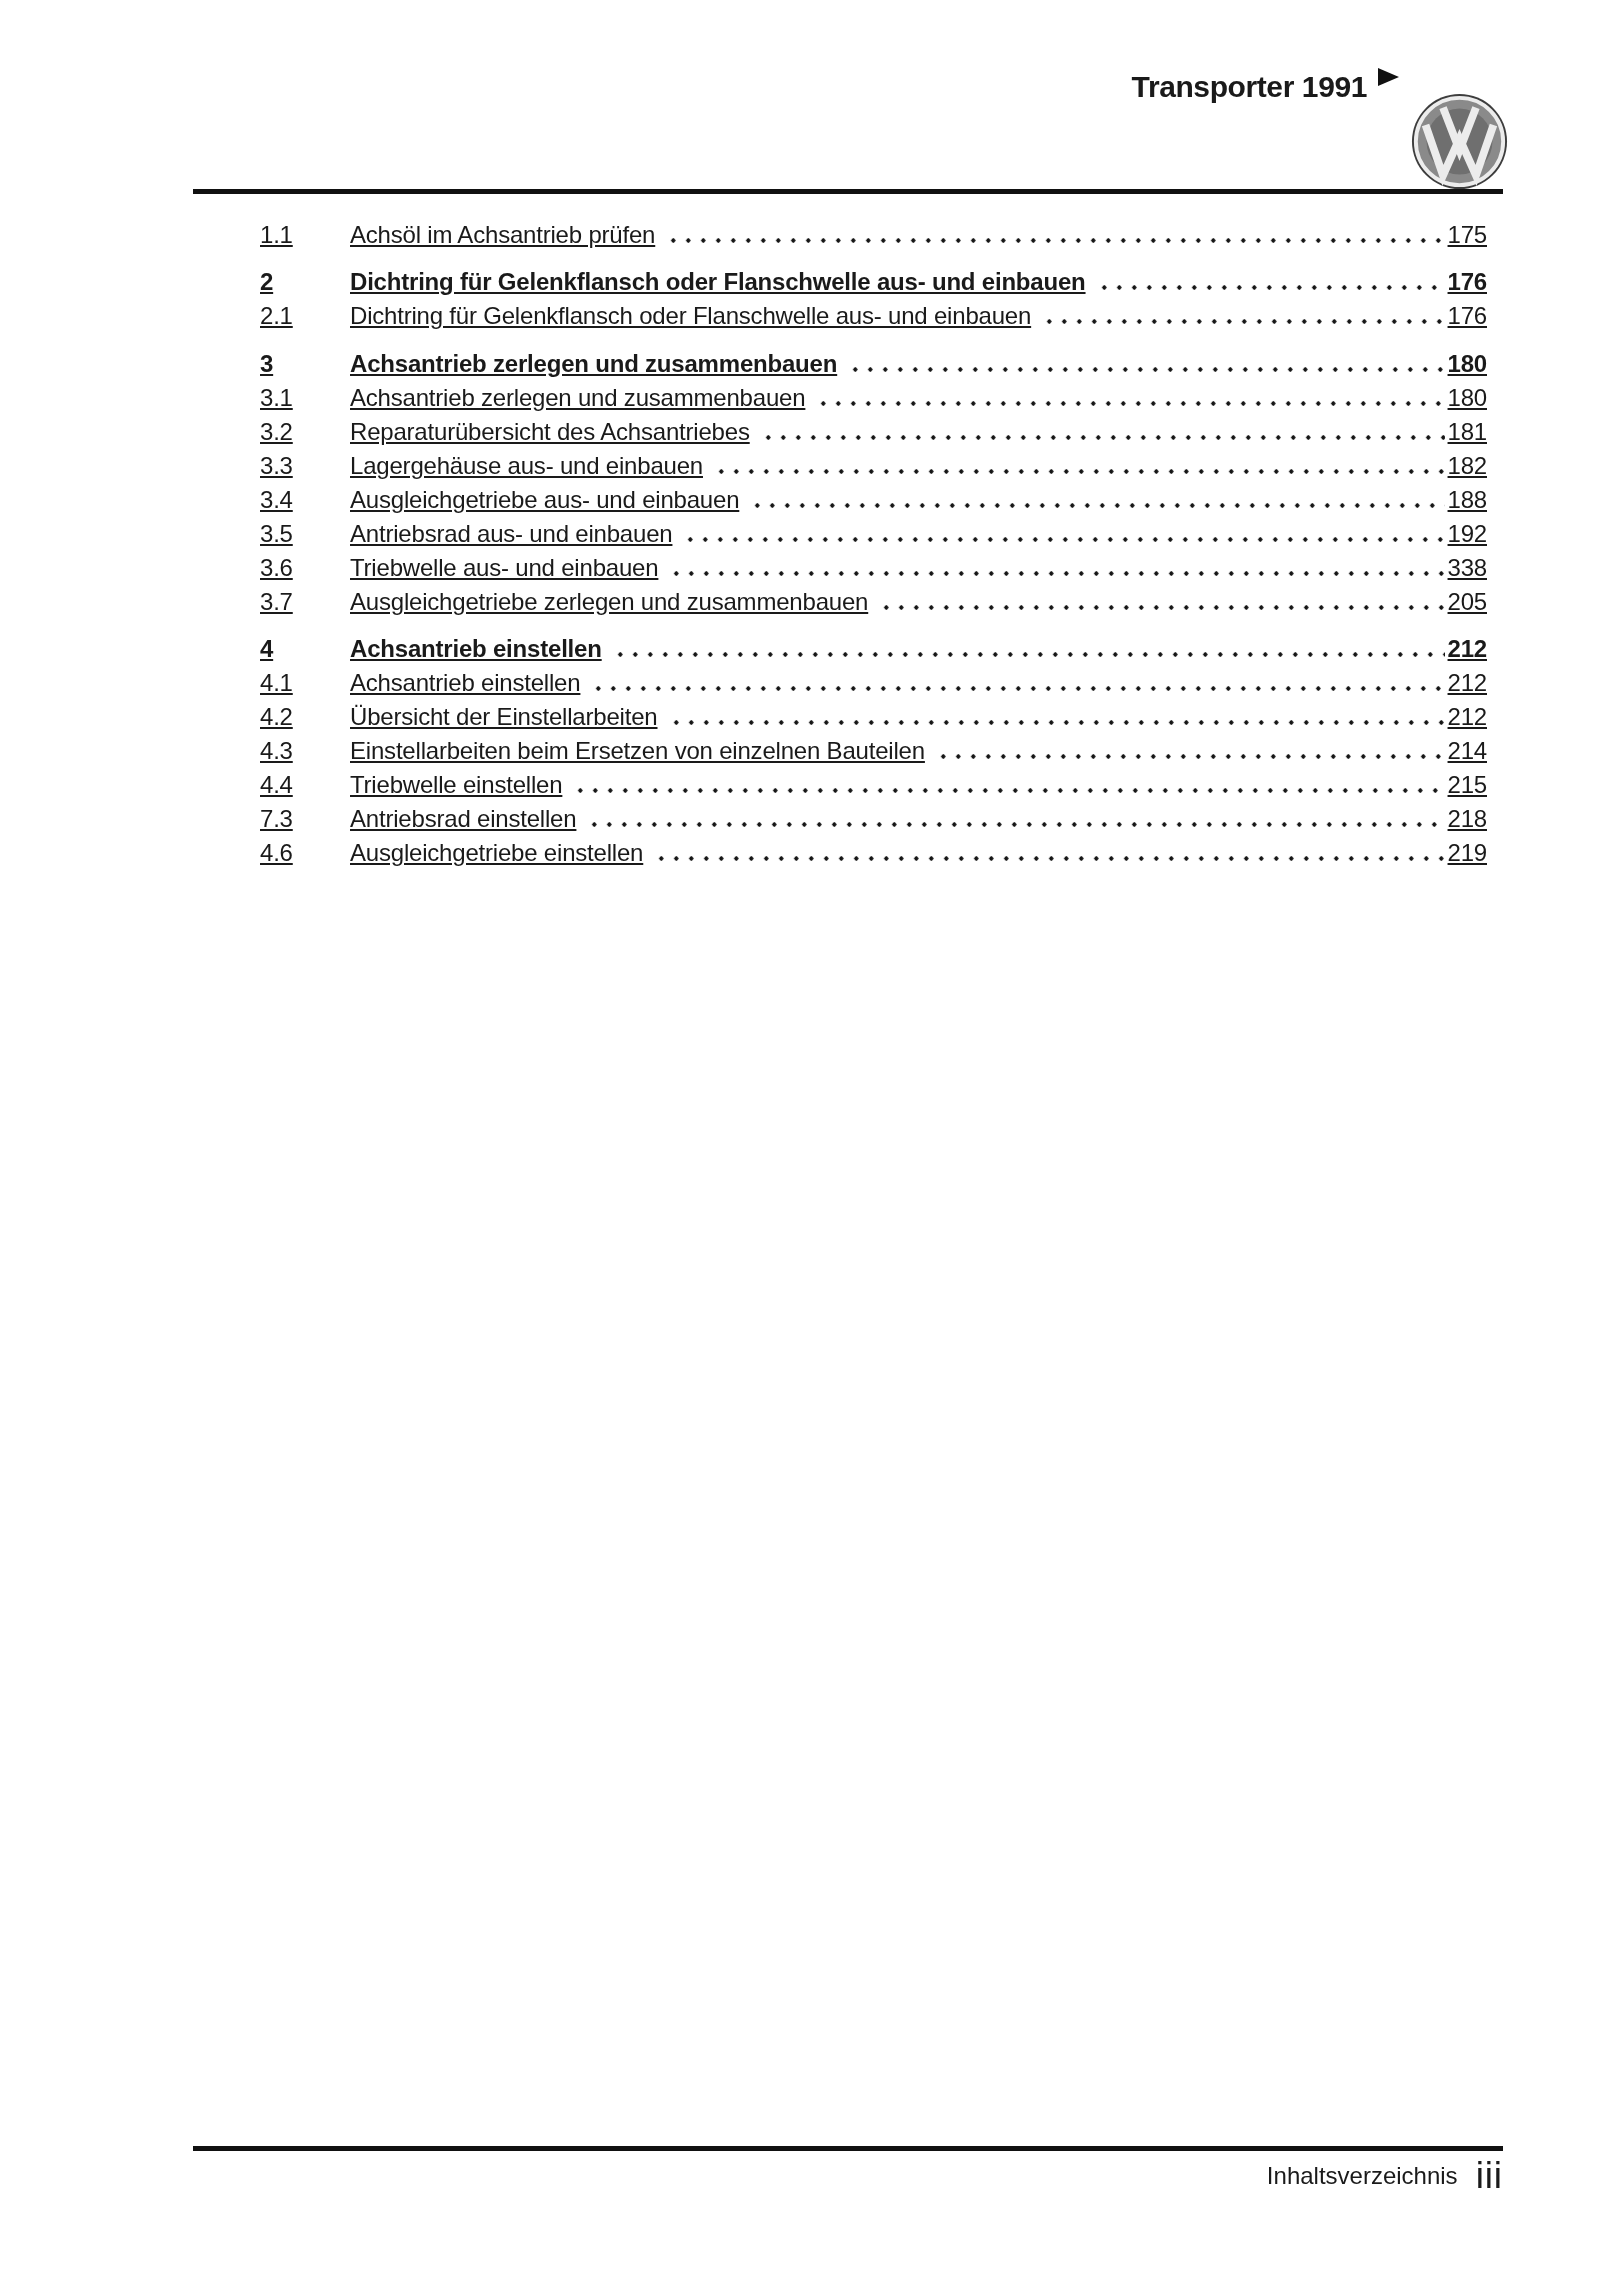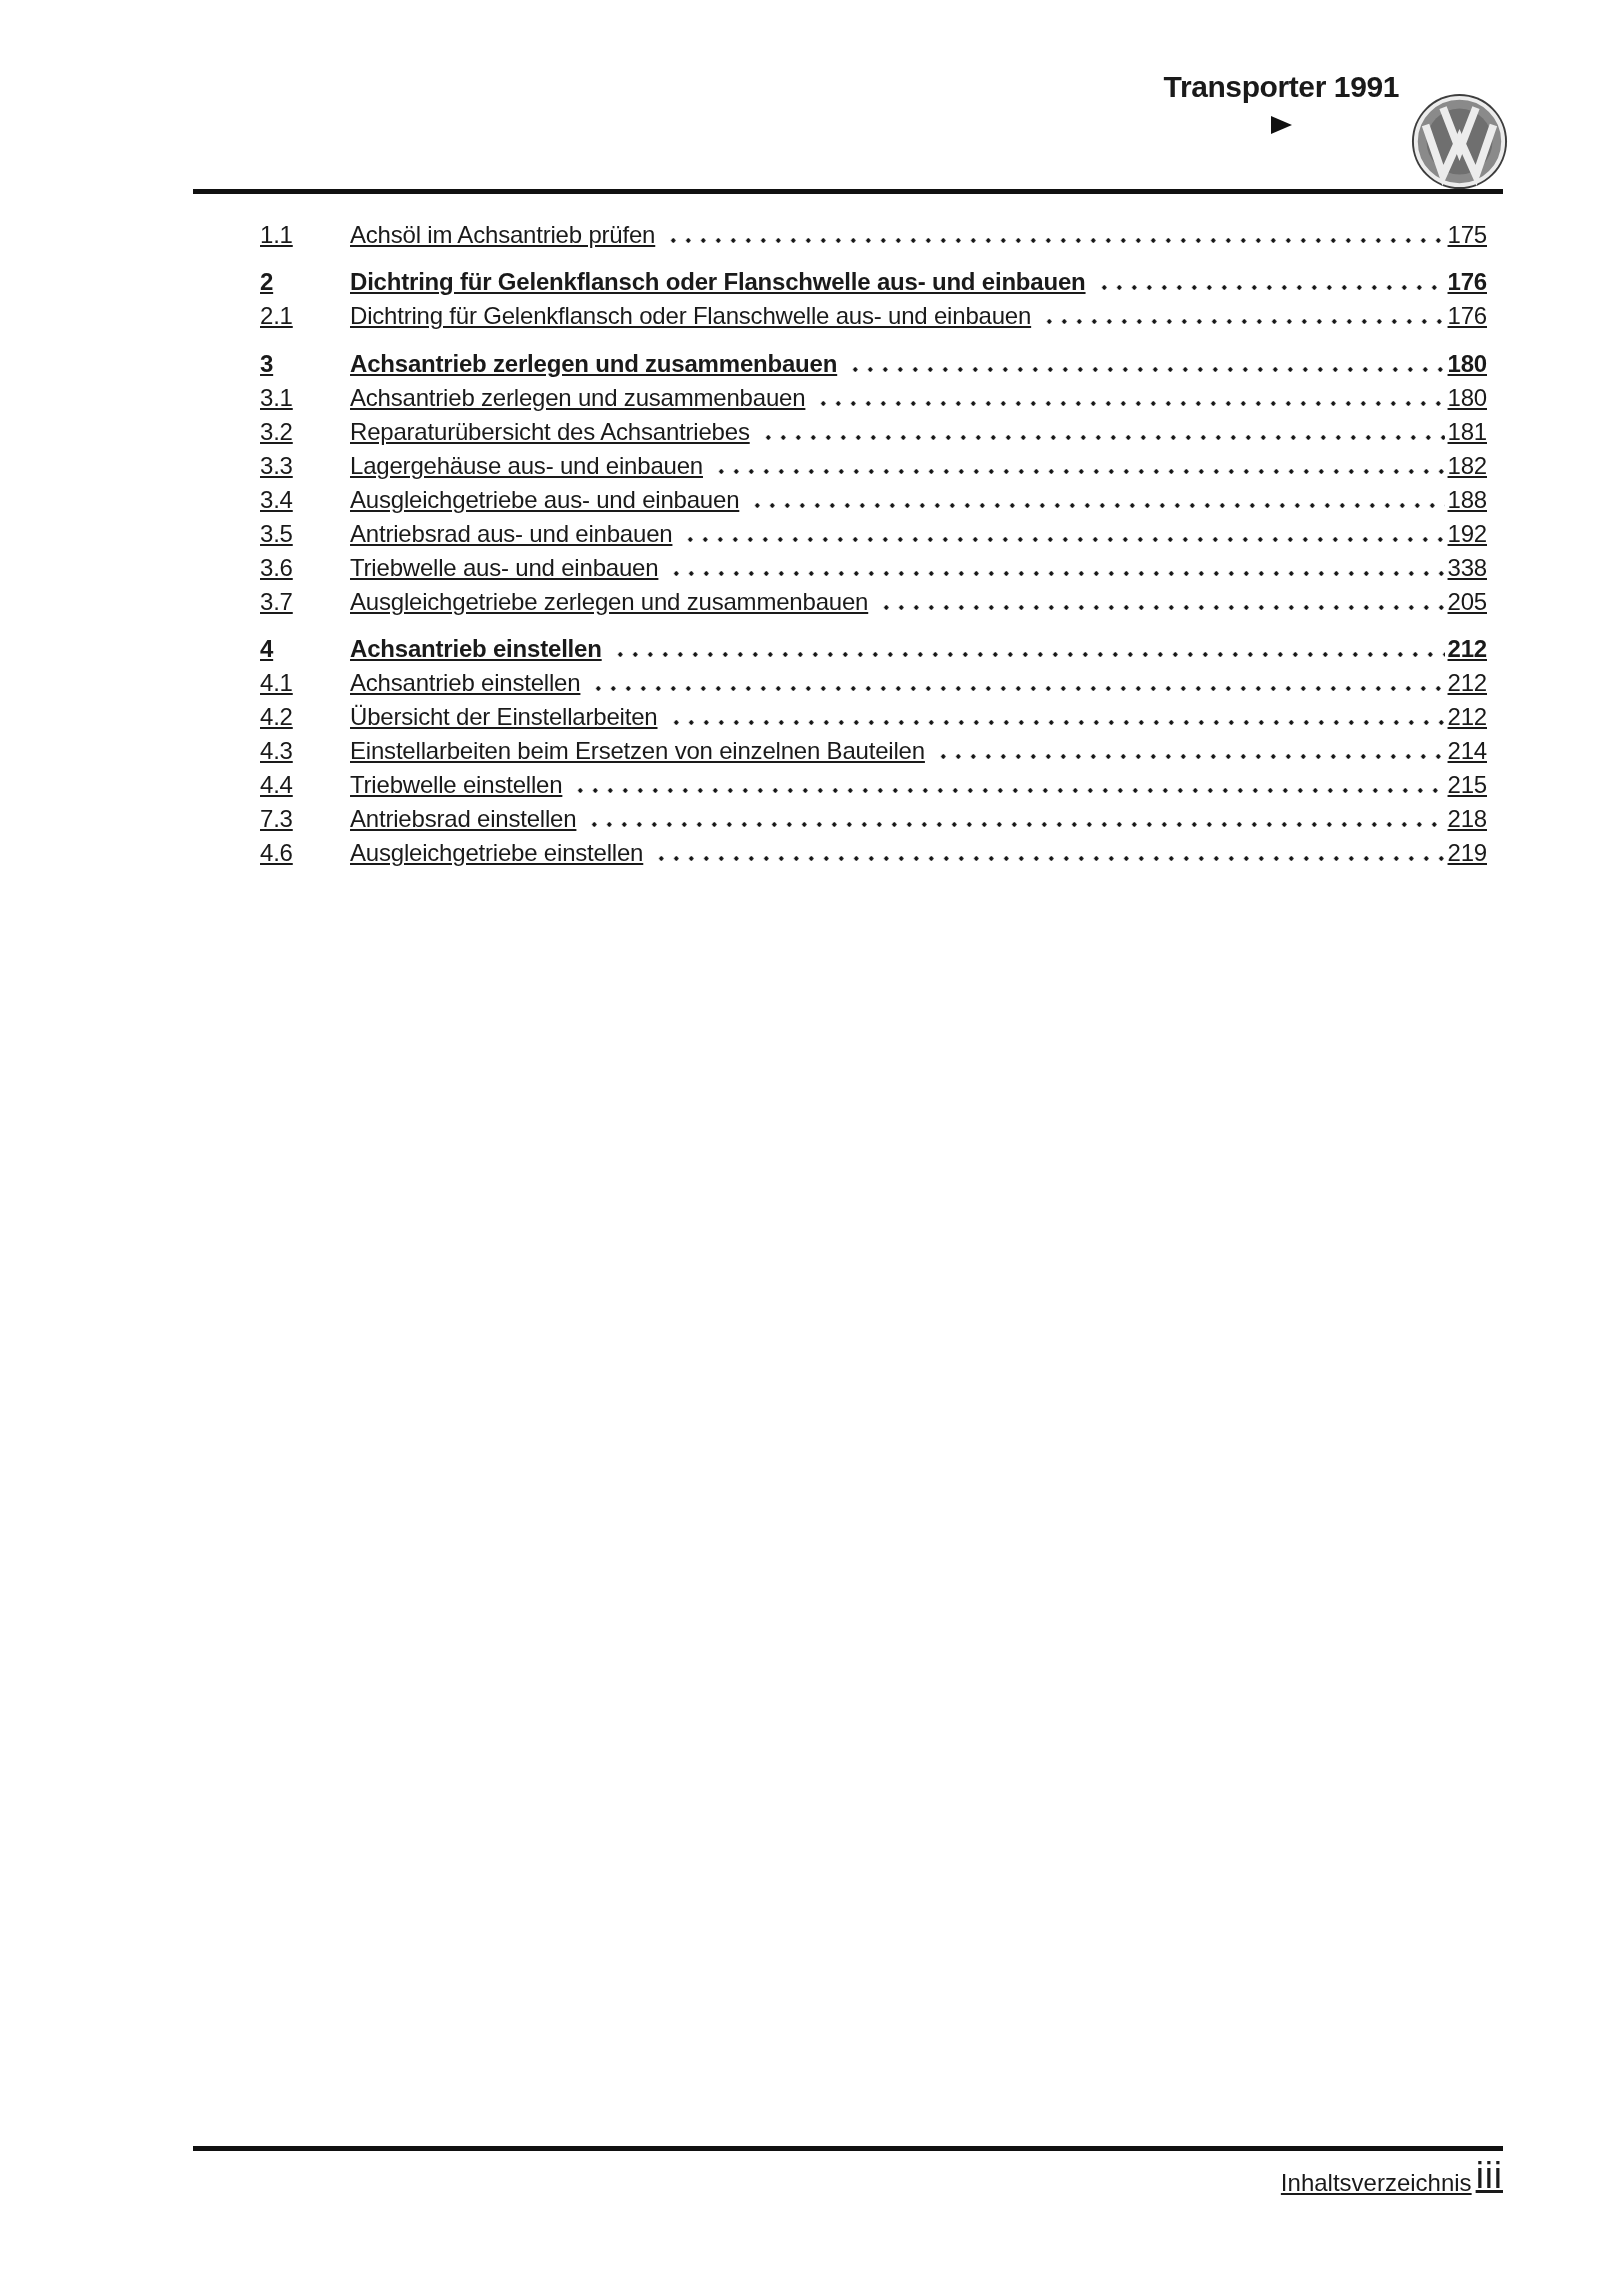--- a/index.html
+++ b/index.html
@@ -21,21 +21,21 @@
     position: absolute;
     top: 68px;
     right: 221px;
     text-align: right;
     font-weight: bold;
     font-size: 30px;
     line-height: 37px;
     letter-spacing: -0.4px;
     white-space: nowrap;
   }
-  .header-line1 { display: flex; justify-content: flex-end; align-items: center; gap: 11px; flex-direction: column; }
+  .header-line1 { display: flex; justify-content: flex-end; align-items: flex-start; gap: 11px; }
   .arrow-right {
     display: inline-block;
     width: 0; height: 0;
     border-left: 21.5px solid #111;
     border-top: 9.9px solid transparent;
     border-bottom: 9.9px solid transparent;
   }
   .vw-logo {
     position: absolute;
     top: 93px;
@@ -87,24 +87,23 @@
     background-position: left 1.8px bottom 6.3px;
   }
   .toc-page { white-space: nowrap; }
 
   
   .footer-text {
     position: absolute;
     top: 2155px;
     right: 117px;
     display: flex;
-    align-items: flex-end;
-    gap: 4px;
+    align-items: center;
+    gap: 18px;
     white-space: nowrap;
-    text-decoration: underline;
   }
   .footer-label { font-size: 24px; }
   .footer-page  { font-size: 37px; letter-spacing: 0.9px; }
 </style>
 </head>
 <body>
 
 <div class="page">
 
   <div class="header-text">

